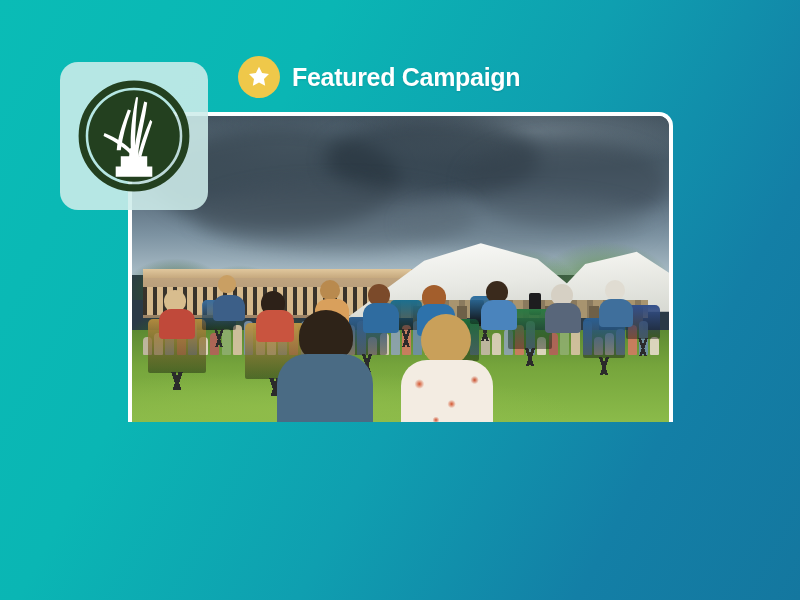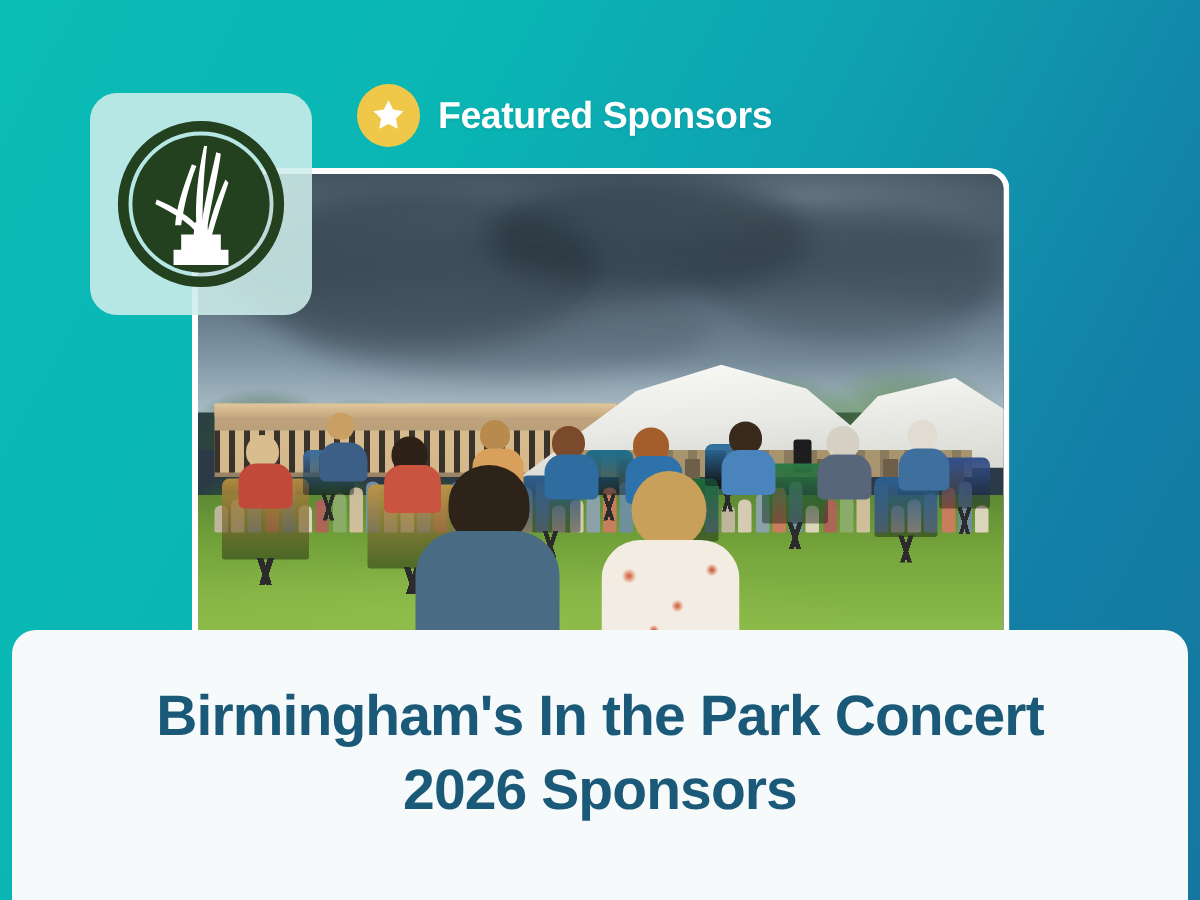--- a/index.html
+++ b/index.html
@@ -263,21 +263,21 @@
 <body>
 
 <div id="stage">
 
   <div id="badge">
     <span class="star-circle">
       <svg width="26" height="26" viewBox="0 0 24 24" aria-hidden="true">
         <path fill="#ffffff" d="M12 2.6l2.85 5.78 6.38.93-4.62 4.5 1.09 6.35L12 17.16l-5.7 3l1.09-6.35l-4.62-4.5l6.38-.93z"></path>
       </svg>
     </span>
-    <span class="badge-text">Featured Sponsors</span>
+    <span class="badge-text">Featured Campaign</span>
   </div>
 
   <div id="photo-card">
     <div id="photo">
       <div class="sky"></div>
       <div class="cloud c1"></div>
       <div class="cloud c2"></div>
       <div class="cloud c3"></div>
       <div class="cloud c4"></div>
       <div class="cloud c5"></div>
@@ -420,18 +420,14 @@
         <path d="M70 26 C66 44 62 60 60 76 L64 76 C67 58 71 42 73 27 Z"></path>
         <path d="M54 34 C48 50 44 62 43 74 L47 74 C49 60 52 48 57 35 Z"></path>
         <path d="M30 60 C42 66 52 72 58 80 L60 77 C53 68 43 62 31 57 Z"></path>
         <path d="M76 44 C70 58 66 70 64 80 L67 81 C70 70 74 58 78 46 Z"></path>
       </g>
       <path d="M47 80 L73 80 L73 90 L78 90 L78 100 L42 100 L42 90 L47 90 Z" fill="#ffffff"></path>
       <path d="M56 72 L64 72 L66 92 L54 92 Z" fill="#ffffff"></path>
     </svg>
   </div>
 
-  <div id="title-card">
-    <h1 id="title-text">Birmingham's In the Park Concert
-2026 Sponsors</h1>
-  </div>
 
 </div>
 
 </body></html>

